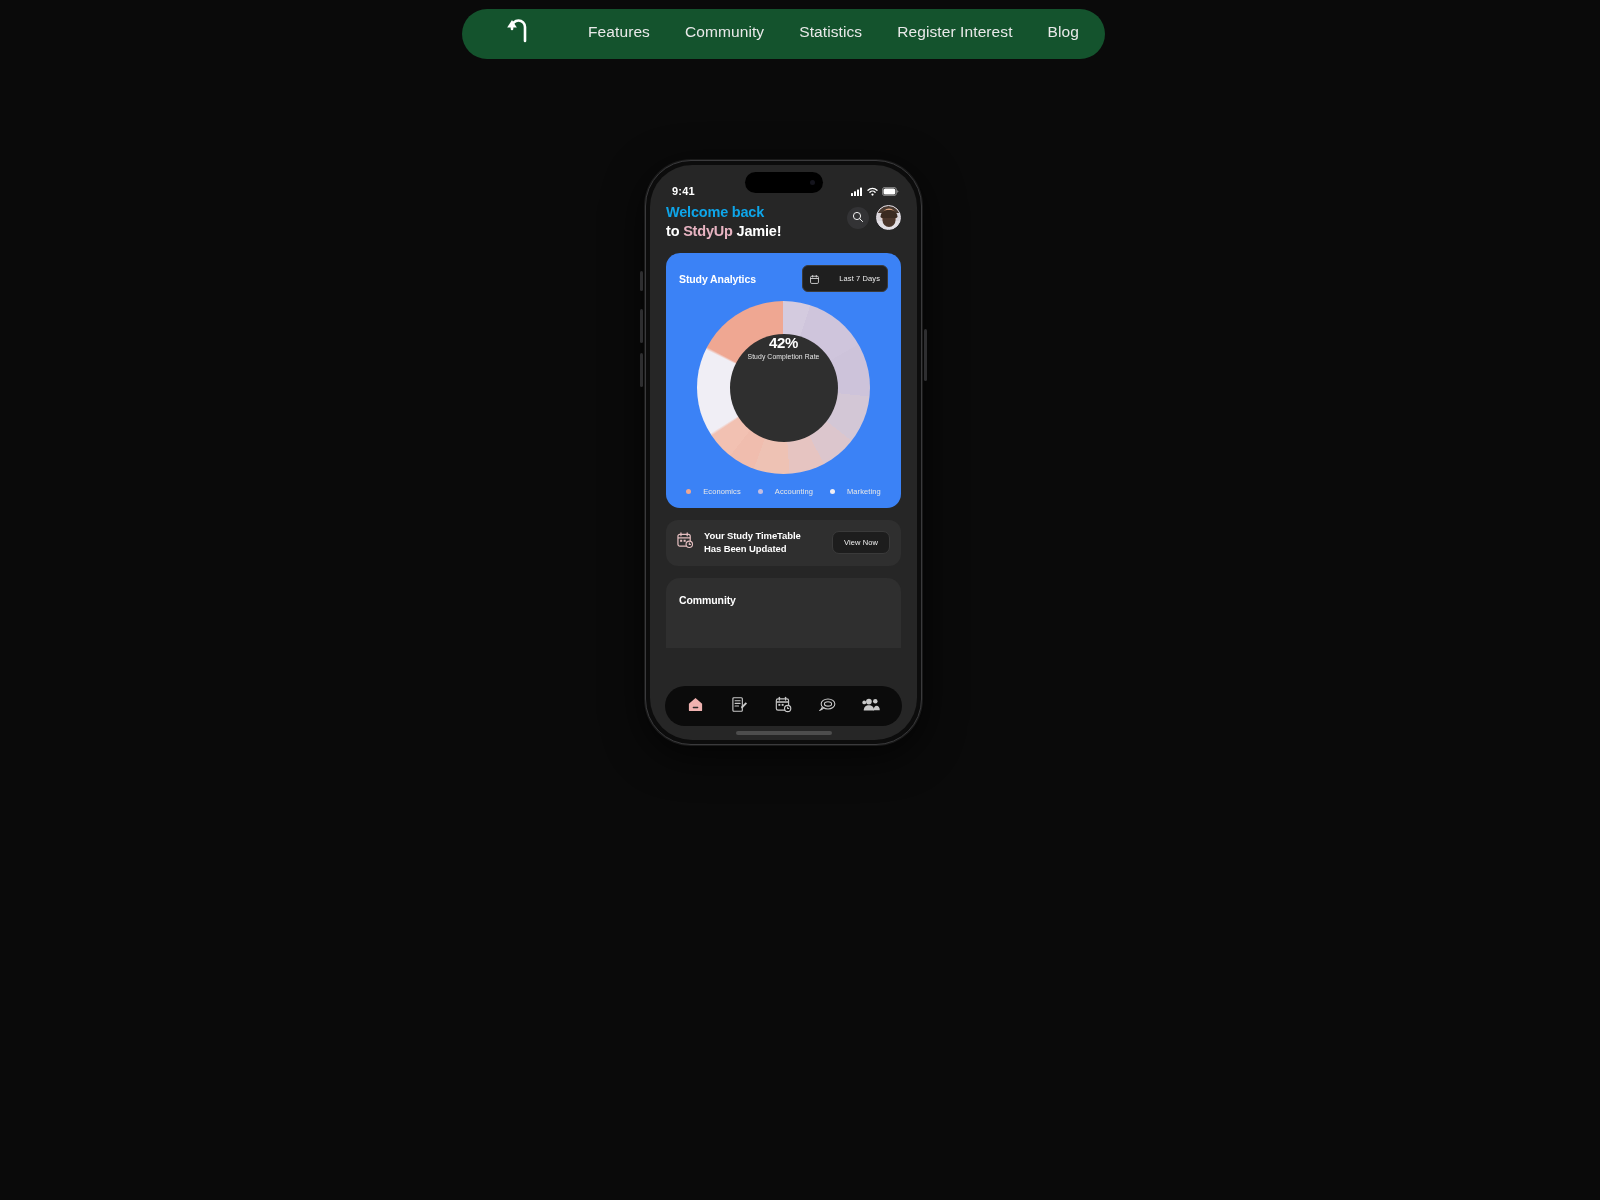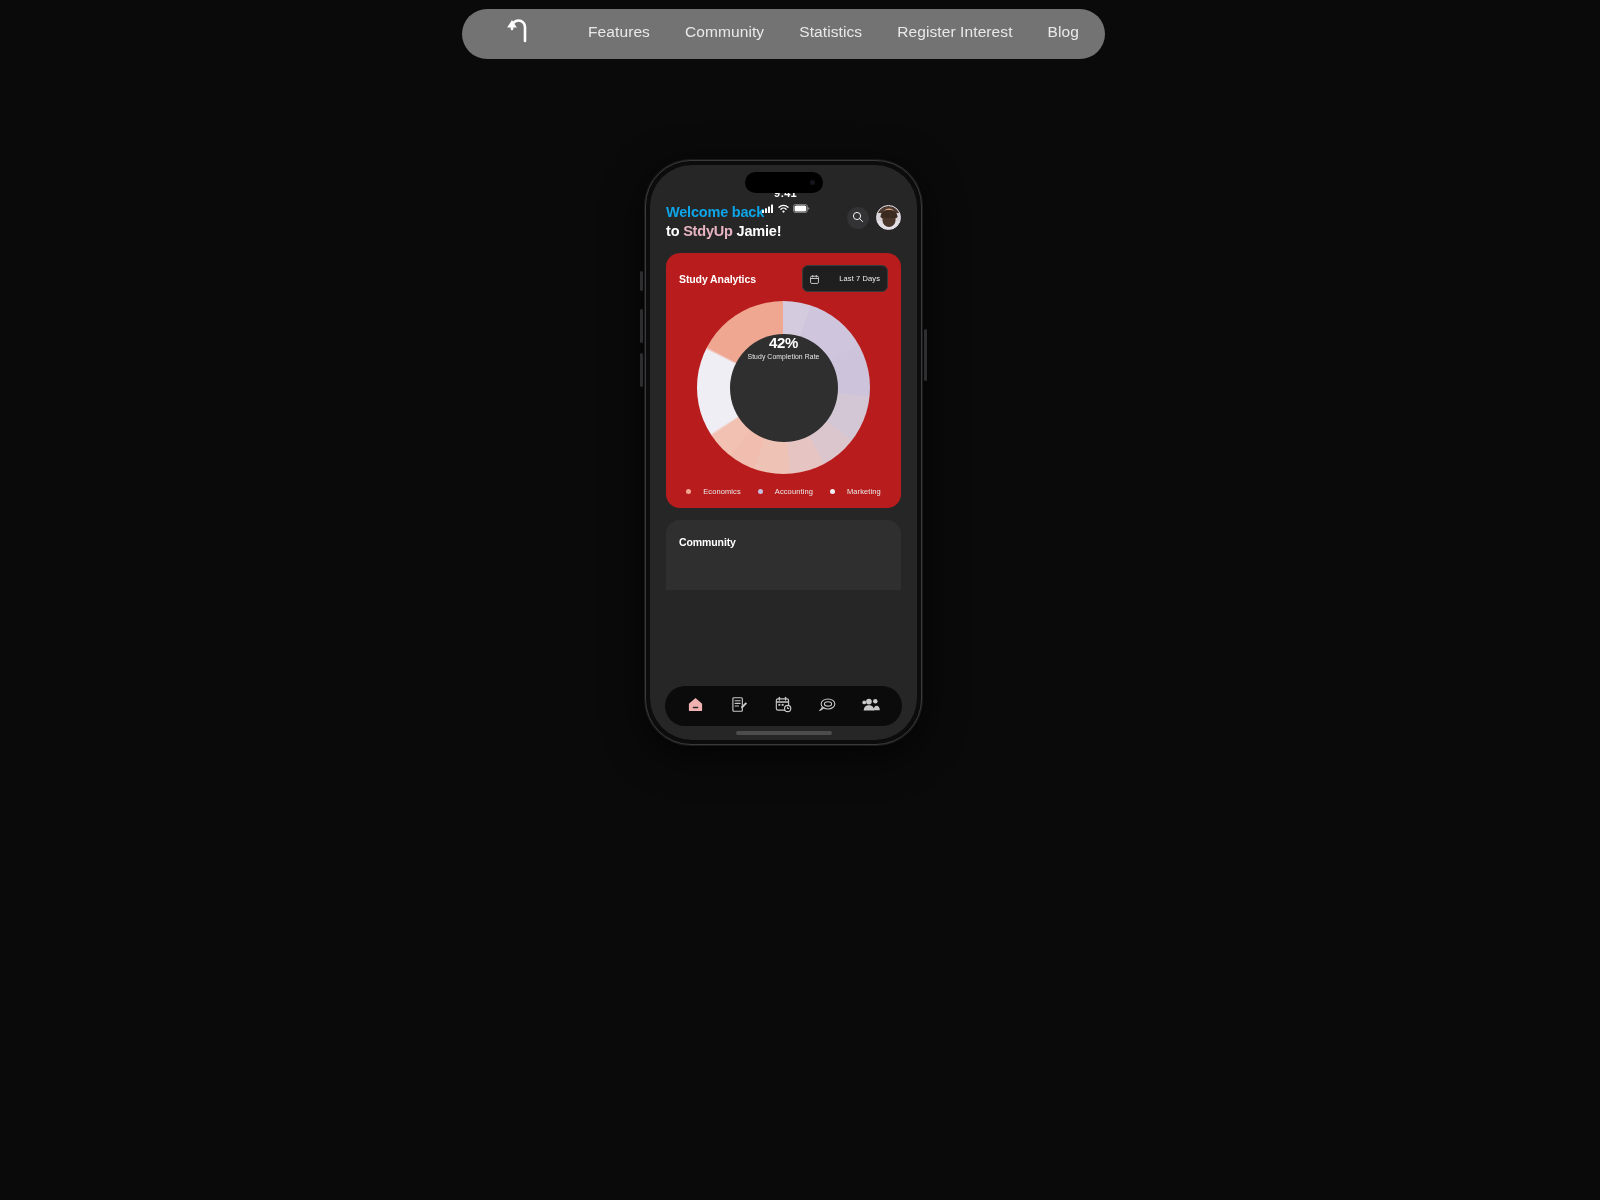--- a/index.html
+++ b/index.html
@@ -8,21 +8,21 @@
     background: #0a0a0a;
     font-family: "Liberation Sans", sans-serif;
     overflow: hidden;
   }
 
   
   .navbar {
     position: absolute;
     left: 462px; top: 9px;
     width: 643px; height: 50px;
-    background: #737373;
+    background: #14532d;
     border-radius: 25px;
     display: flex;
     align-items: center;
     padding: 0 26px 4px 34px;
   }
   .logo-wrap { width: 44px; height: 34px; display:flex; align-items:center; justify-content:center; }
   .nav-links {
     flex: 1;
     display: flex;
     align-items: center;
@@ -63,21 +63,20 @@
   .btn-power { right:-6px; top:168px; width:3px; height:52px; }
 
   
   .statusbar {
     position: relative;
     height: 30px;
     display: flex;
     align-items: center;
     justify-content: space-between;
     padding: 22px 18px 0 22px;
-    flex-direction: column;
   }
   .status-time { color:#fff; font-size:11px; font-weight:700; letter-spacing:.2px; }
   .island {
     position:absolute; left:50%; top:7px; transform:translateX(-50%);
     width: 78px; height: 21px; background:#000; border-radius: 12px;
     display:flex; align-items:center; justify-content:flex-end; padding-right:8px;
   }
   .island-cam { width:5px; height:5px; border-radius:50%; background:#14141c; }
   .status-icons { display:flex; align-items:center; gap:4px; }
 
@@ -121,21 +120,21 @@
   }
 
   .headline { margin-top: 13px; line-height:1.3; }
   .headline div { font-size:15px; font-weight:800; letter-spacing:-.35px; color:#ffffff; }
   .hl-num { font-weight:500; }
   .hl-pink { color:#e7b3bd; font-weight:800; }
 
   
   .card {
     margin-top: 13px;
-    background:#b91c1c;
+    background:#3b82f6;
     border-radius: 14px;
     padding: 12px 13px 10px 13px;
   }
   .card-head { display:flex; align-items:center; justify-content:space-between; }
   .card-title { color:#fff; font-size:10.5px; font-weight:700; letter-spacing:-.1px; }
   .pill {
     display:flex; align-items:center; gap:20px;
     background:#1f1f1f; border:1px solid #3a3a3a;
     border-radius:6px; padding:3.5px 7px;
     cursor:pointer;
@@ -334,20 +333,39 @@
             <span class="legend-dot" style="background:#c4bde0"></span>
             <span class="legend-label">Accounting</span>
           </div>
           <div class="legend-item">
             <span class="legend-dot" style="background:#f1eff4"></span>
             <span class="legend-label">Marketing</span>
           </div>
         </div>
       </div>
 
+      <div class="tt-card">
+        <span>
+          <svg width="17" height="17" viewBox="0 0 18 18">
+            <rect x="1" y="2.6" width="13" height="12.4" rx="2" fill="none" stroke="#e5bfc0" stroke-width="1.3"></rect>
+            <line x1="1" y1="6.2" x2="14" y2="6.2" stroke="#e5bfc0" stroke-width="1.3"></line>
+            <line x1="4.2" y1="1" x2="4.2" y2="4" stroke="#e5bfc0" stroke-width="1.3" stroke-linecap="round"></line>
+            <line x1="10.8" y1="1" x2="10.8" y2="4" stroke="#e5bfc0" stroke-width="1.3" stroke-linecap="round"></line>
+            <rect x="3.3" y="8.2" width="2.2" height="2.2" fill="#e5bfc0"></rect>
+            <rect x="7" y="8.2" width="2.2" height="2.2" fill="#e5bfc0"></rect>
+            <circle cx="13" cy="13" r="3.4" fill="#2f2f2f" stroke="#e5bfc0" stroke-width="1.2"></circle>
+            <path d="M13 11.3 v1.8 h1.3" fill="none" stroke="#e5bfc0" stroke-width="1.1" stroke-linecap="round"></path>
+          </svg>
+        </span>
+        <div class="tt-text">
+          <div>Your Study TimeTable</div>
+          <div>Has Been Updated</div>
+        </div>
+        <button class="tt-btn">View Now</button>
+      </div>
 
       <div class="comm-card">
         <span class="comm-title">Community</span>
       </div>
 
     </div>
 
     <div class="tabbar">
       <div class="tab">
         <span>

